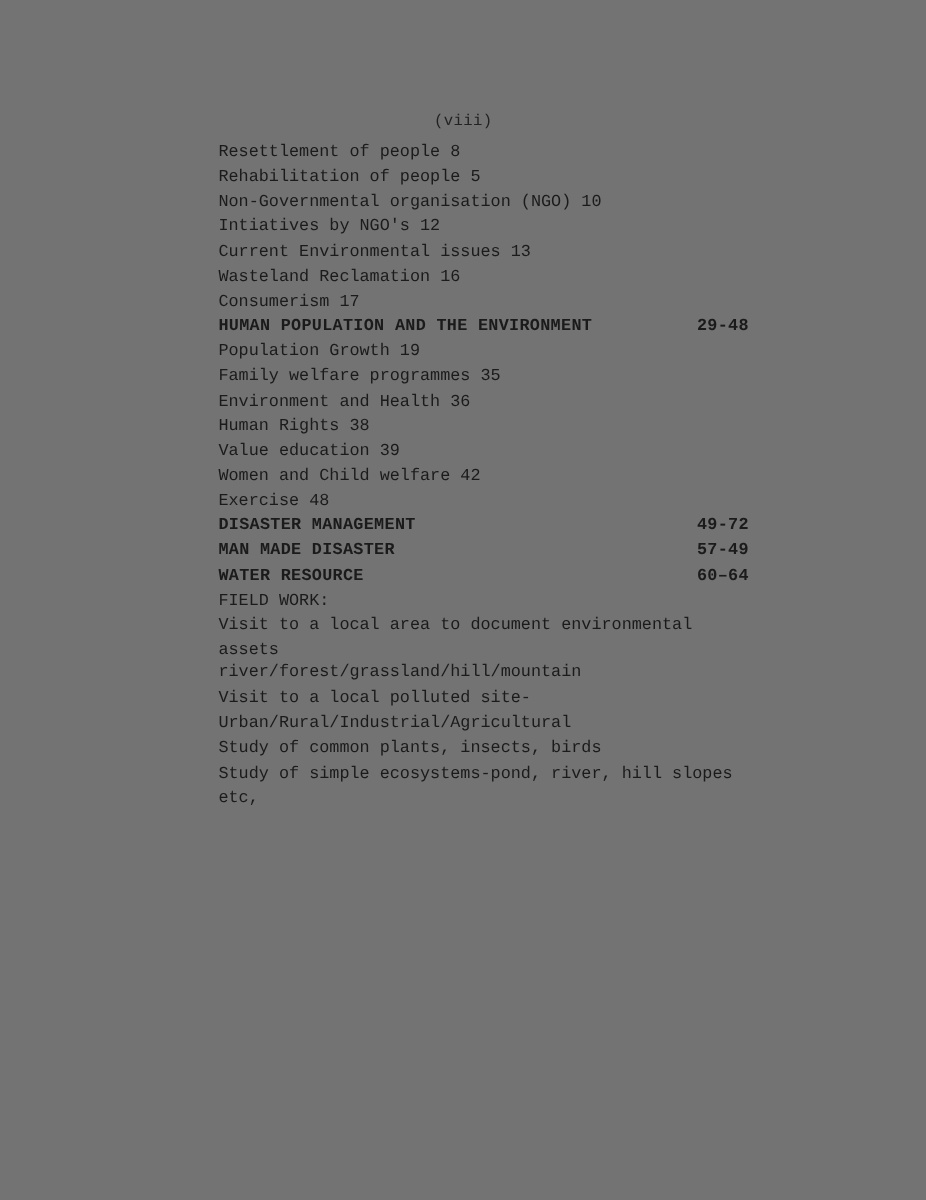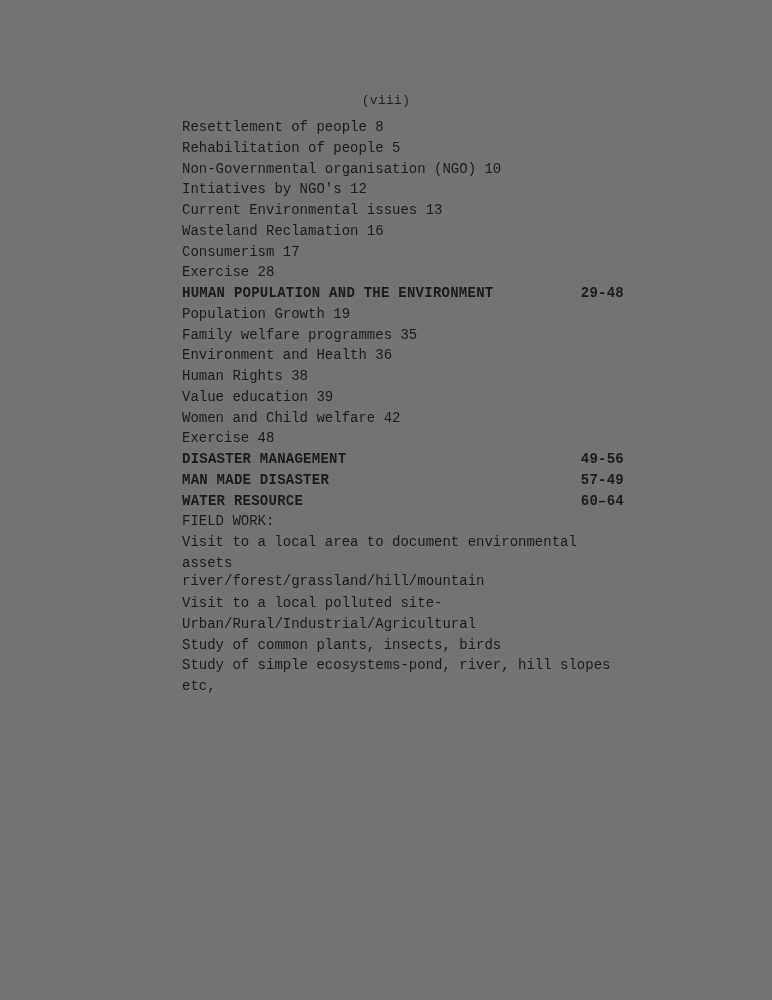--- a/index.html
+++ b/index.html
@@ -100,26 +100,20 @@
           <div>Wasteland Reclamation 16</div>
         </div>
     <div class="toc-pages"></div>
   </div>
       <div class="toc-row">
     <div class="toc-title">
           <div>Consumerism 17</div>
         </div>
     <div class="toc-pages"></div>
   </div>
-      <div class="toc-row">
-    <div class="toc-title">
-          <div>Exercise 28</div>
-        </div>
-    <div class="toc-pages"></div>
-  </div>
       <div class="toc-row bold">
     <div class="toc-title">
           <div>HUMAN POPULATION AND THE ENVIRONMENT</div>
         </div>
     <div class="toc-pages">29-48</div>
   </div>
       <div class="toc-row">
     <div class="toc-title">
           <div>Population Growth 19</div>
         </div>
@@ -158,21 +152,21 @@
       <div class="toc-row">
     <div class="toc-title">
           <div>Exercise 48</div>
         </div>
     <div class="toc-pages"></div>
   </div>
       <div class="toc-row bold">
     <div class="toc-title">
           <div>DISASTER MANAGEMENT</div>
         </div>
-    <div class="toc-pages">49-56</div>
+    <div class="toc-pages">49-72</div>
   </div>
       <div class="toc-row bold">
     <div class="toc-title">
           <div>MAN MADE DISASTER</div>
         </div>
     <div class="toc-pages">57-49</div>
   </div>
       <div class="toc-row bold">
     <div class="toc-title">
           <div>WATER RESOURCE</div>

